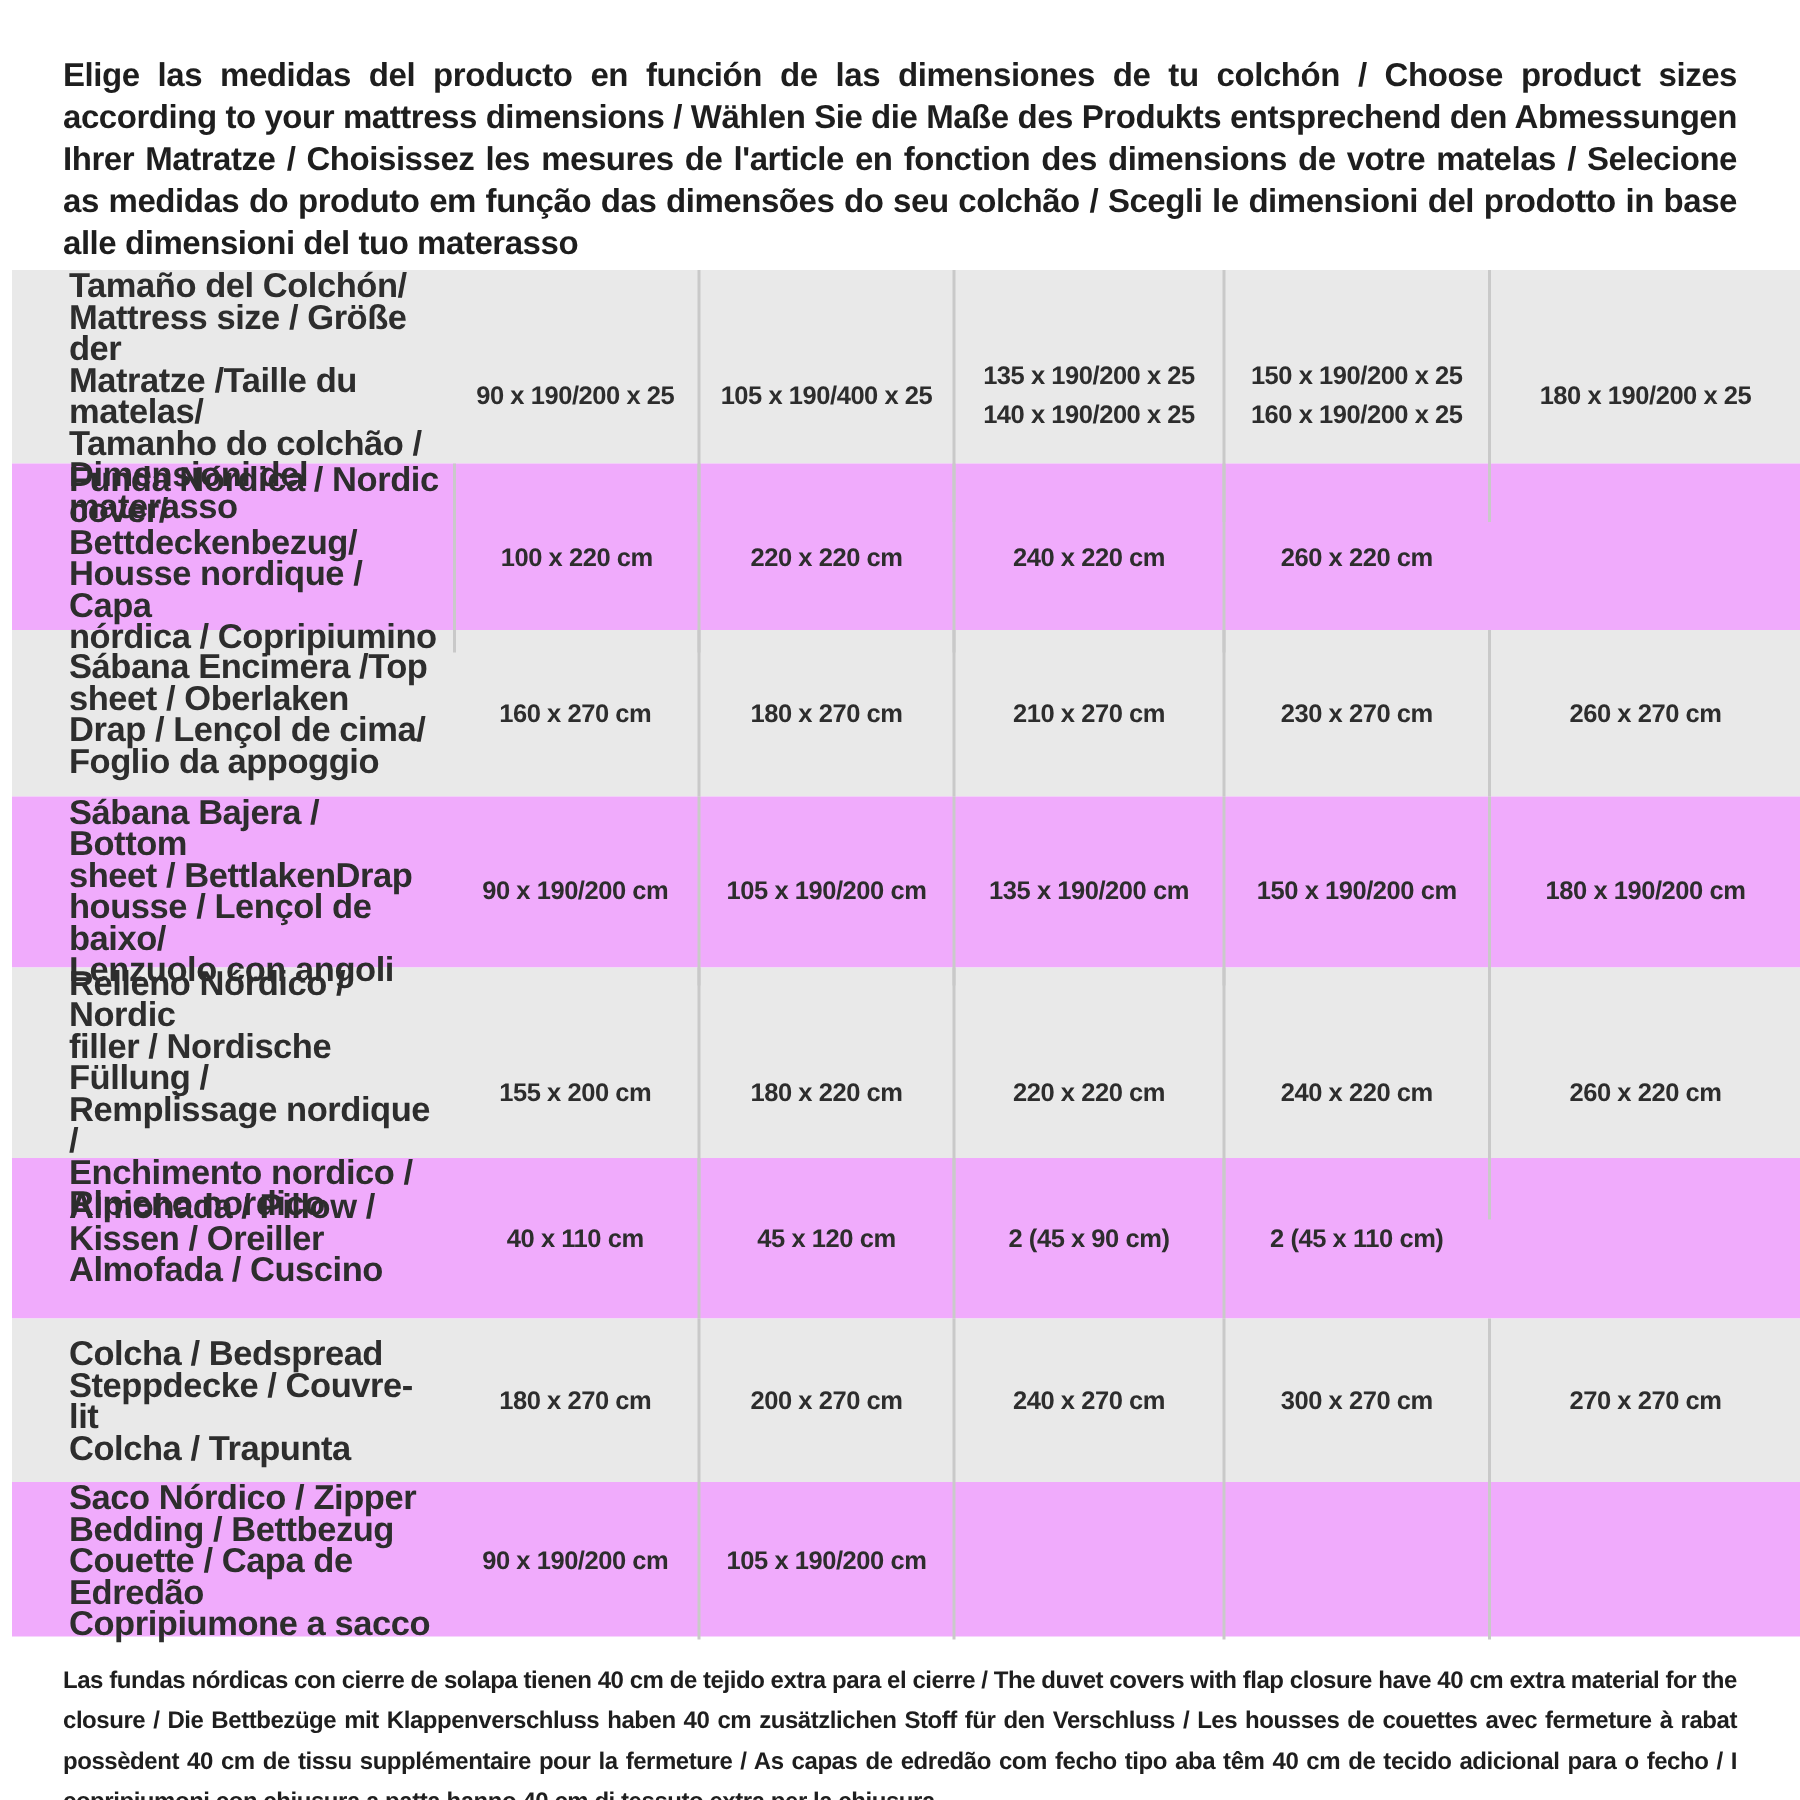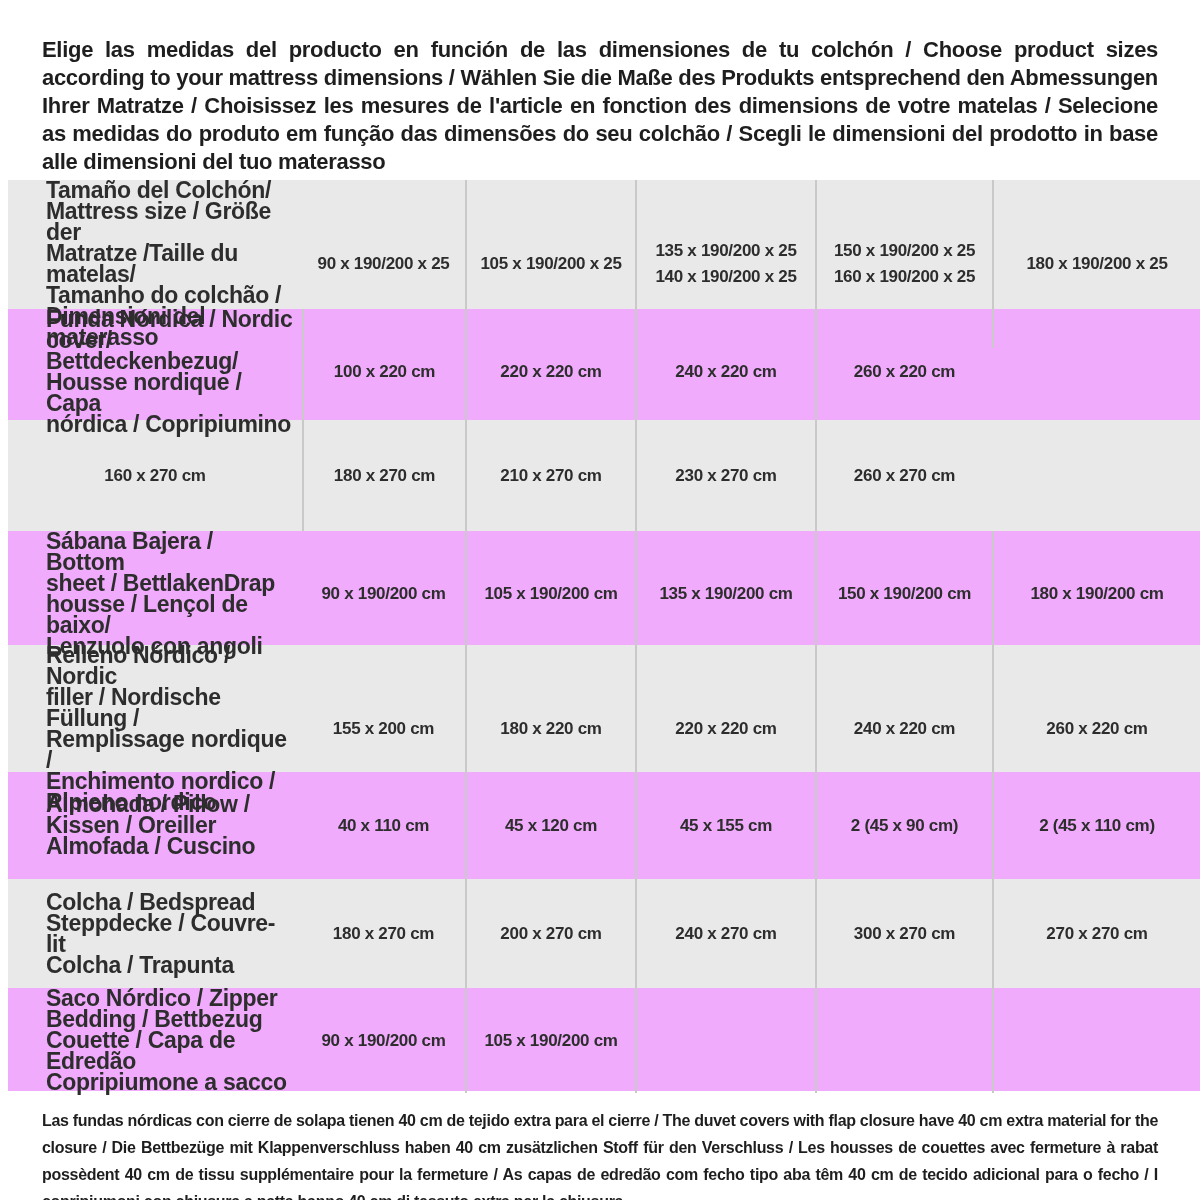--- a/index.html
+++ b/index.html
@@ -92,40 +92,44 @@
 
   <div class="size-table">
 
     <div class="row gray r0">
       <div class="cell label">Tamaño del Colchón/
 Mattress size / Größe der
 Matratze /Taille du matelas/
 Tamanho do colchão /
 Dimensioni del materasso</div>
       <div class="cell val">90 x 190/200 x 25</div>
-      <div class="cell val divided">105 x 190/200 x 25</div>
+      <div class="cell val divided">105 x 190/400 x 25</div>
       <div class="cell val divided">135 x 190/200 x 25
 140 x 190/200 x 25</div>
       <div class="cell val divided">150 x 190/200 x 25
 160 x 190/200 x 25</div>
       <div class="cell val divided">180 x 190/200 x 25</div>
     </div>
 
     <div class="row white r1">
       <div class="cell label">Funda Nórdica /  Nordic
 cover/ Bettdeckenbezug/
 Housse nordique  / Capa
 nórdica / Copripiumino</div>
       <div class="cell val divided">100 x 220 cm</div>
       <div class="cell val divided">220 x 220 cm</div>
       <div class="cell val divided">240 x 220 cm</div>
       <div class="cell val divided">260 x 220 cm</div>
     </div>
 
     <div class="row gray r2">
+      <div class="cell label">Sábana Encimera /Top
+sheet / Oberlaken
+Drap / Lençol de cima/
+Foglio da appoggio</div>
       <div class="cell val">160 x 270 cm</div>
       <div class="cell val divided">180 x 270 cm</div>
       <div class="cell val divided">210 x 270 cm</div>
       <div class="cell val divided">230 x 270 cm</div>
       <div class="cell val divided">260 x 270 cm</div>
     </div>
 
     <div class="row white r3">
       <div class="cell label">Sábana Bajera / Bottom
 sheet / BettlakenDrap
@@ -150,21 +154,20 @@
       <div class="cell val divided">240 x 220 cm</div>
       <div class="cell val divided">260 x 220 cm</div>
     </div>
 
     <div class="row white r5">
       <div class="cell label">Almohada  / Pillow /
 Kissen / Oreiller
 Almofada / Cuscino</div>
       <div class="cell val">40 x 110 cm</div>
       <div class="cell val divided">45 x 120 cm</div>
-      <div class="cell val divided">45 x 155 cm</div>
       <div class="cell val divided">2 (45 x 90 cm)</div>
       <div class="cell val divided">2 (45 x 110 cm)</div>
     </div>
 
     <div class="row gray r6">
       <div class="cell label">Colcha / Bedspread
 Steppdecke / Couvre-lit
 Colcha / Trapunta</div>
       <div class="cell val">180 x 270 cm</div>
       <div class="cell val divided">200 x 270 cm</div>

